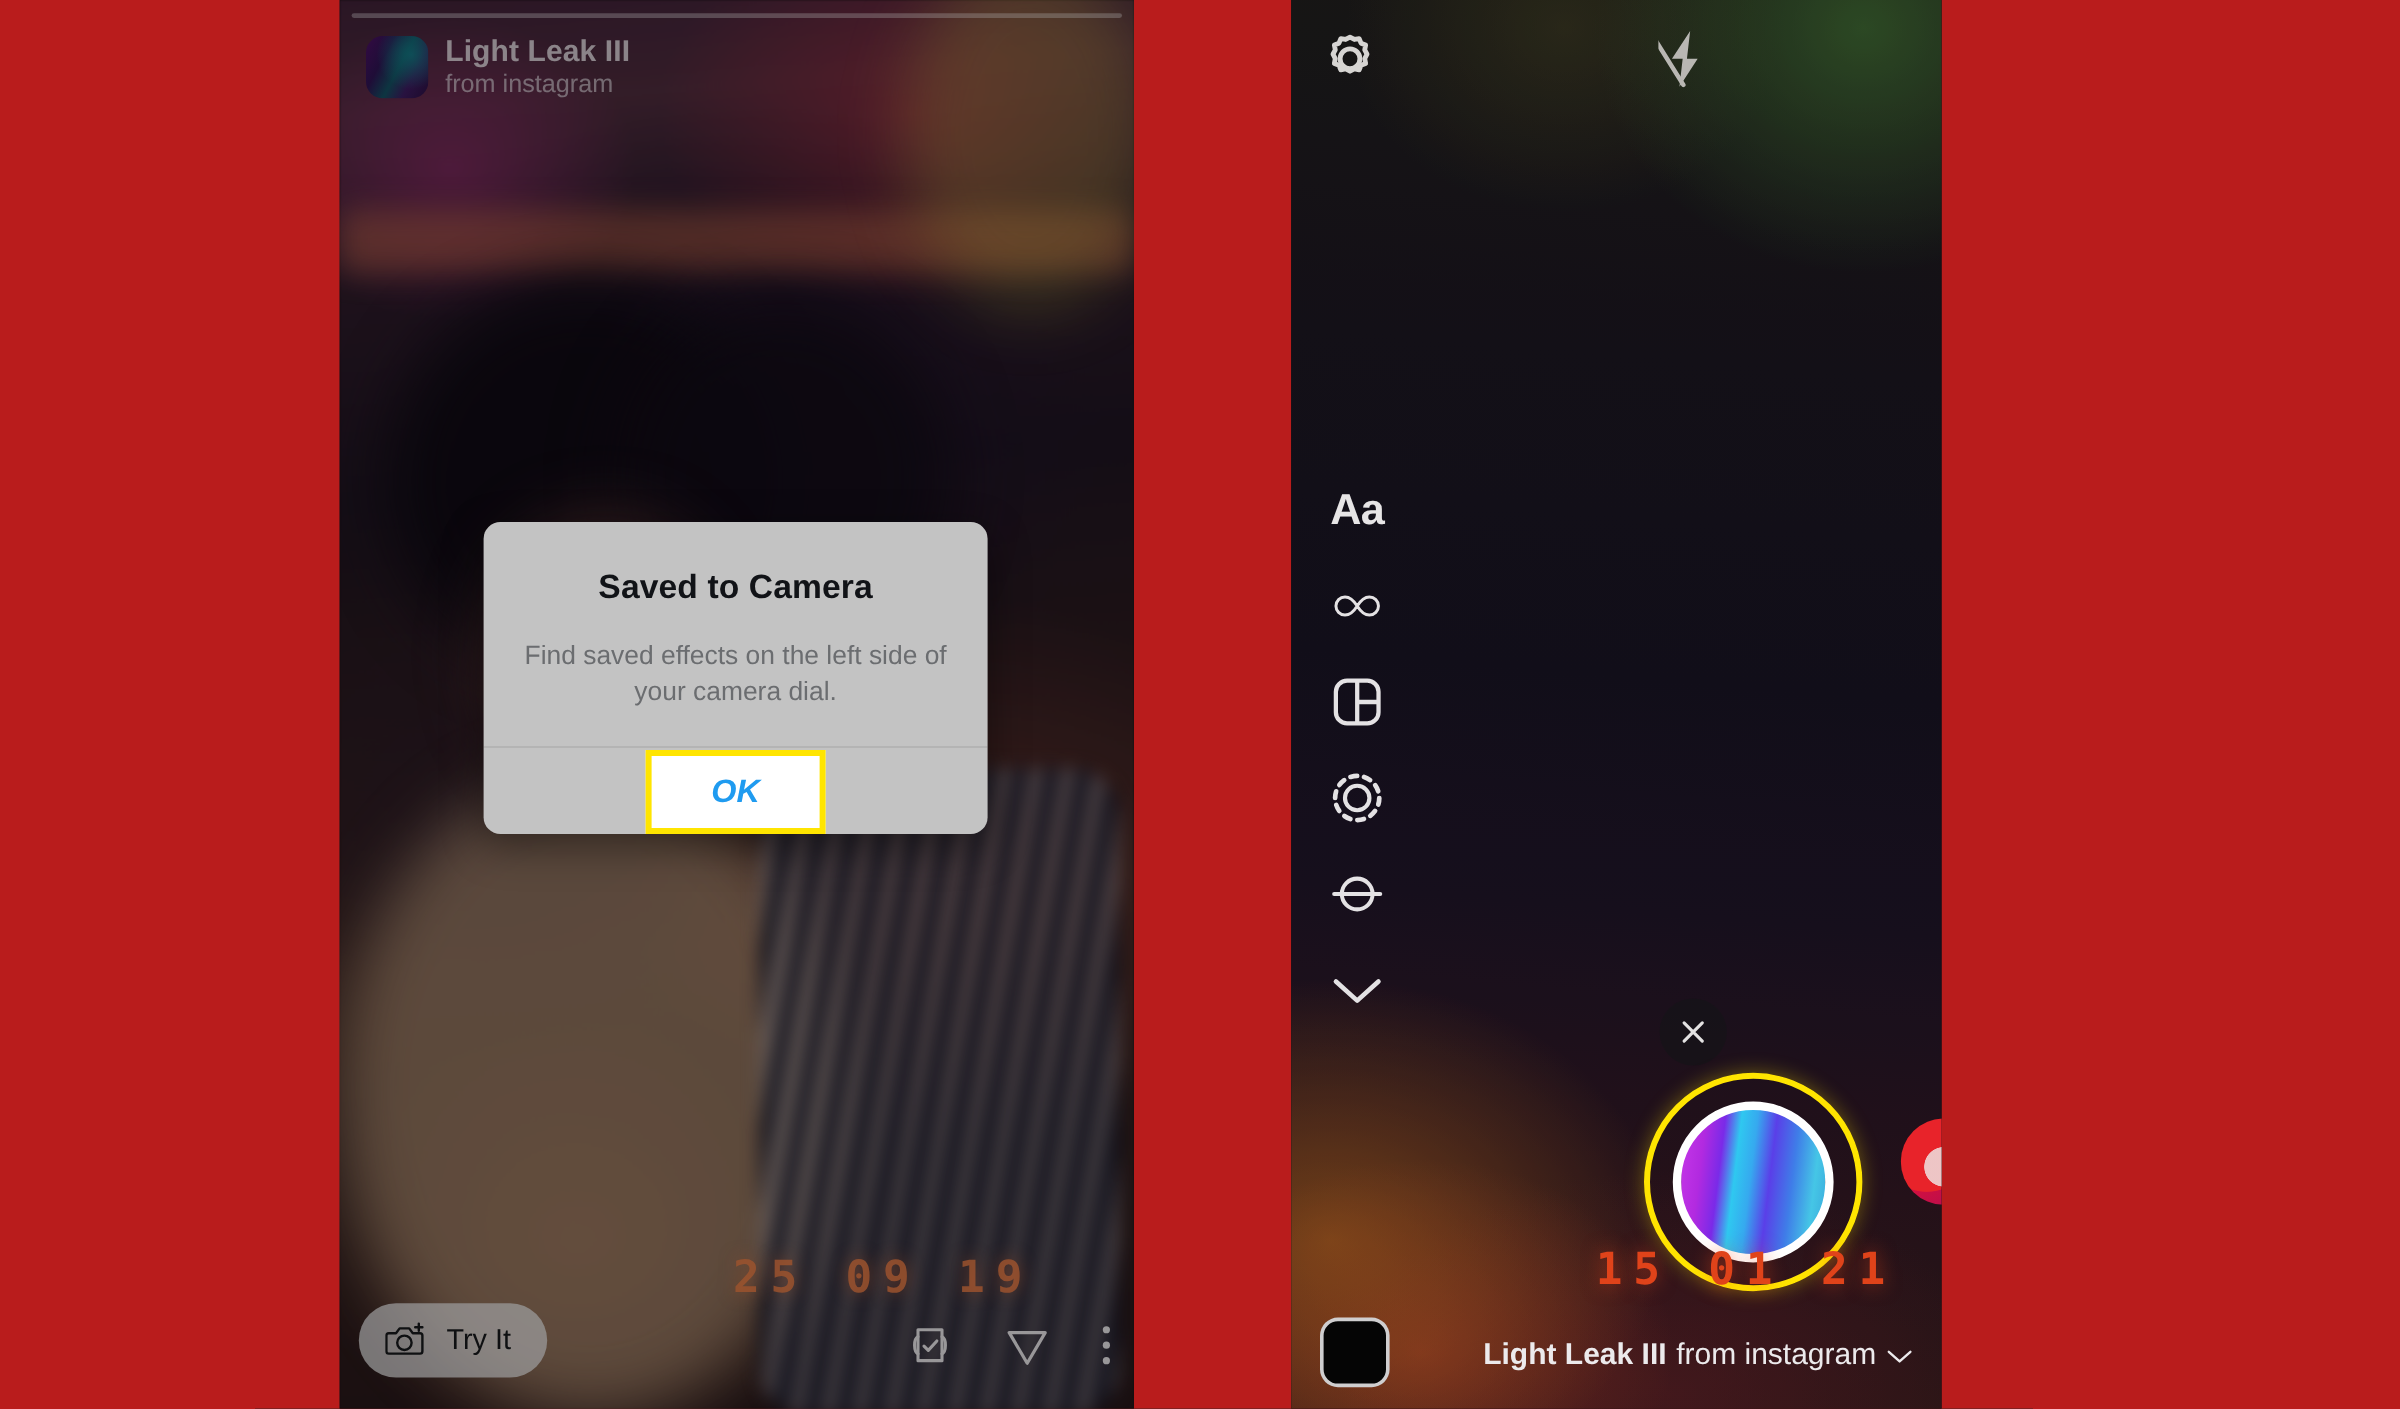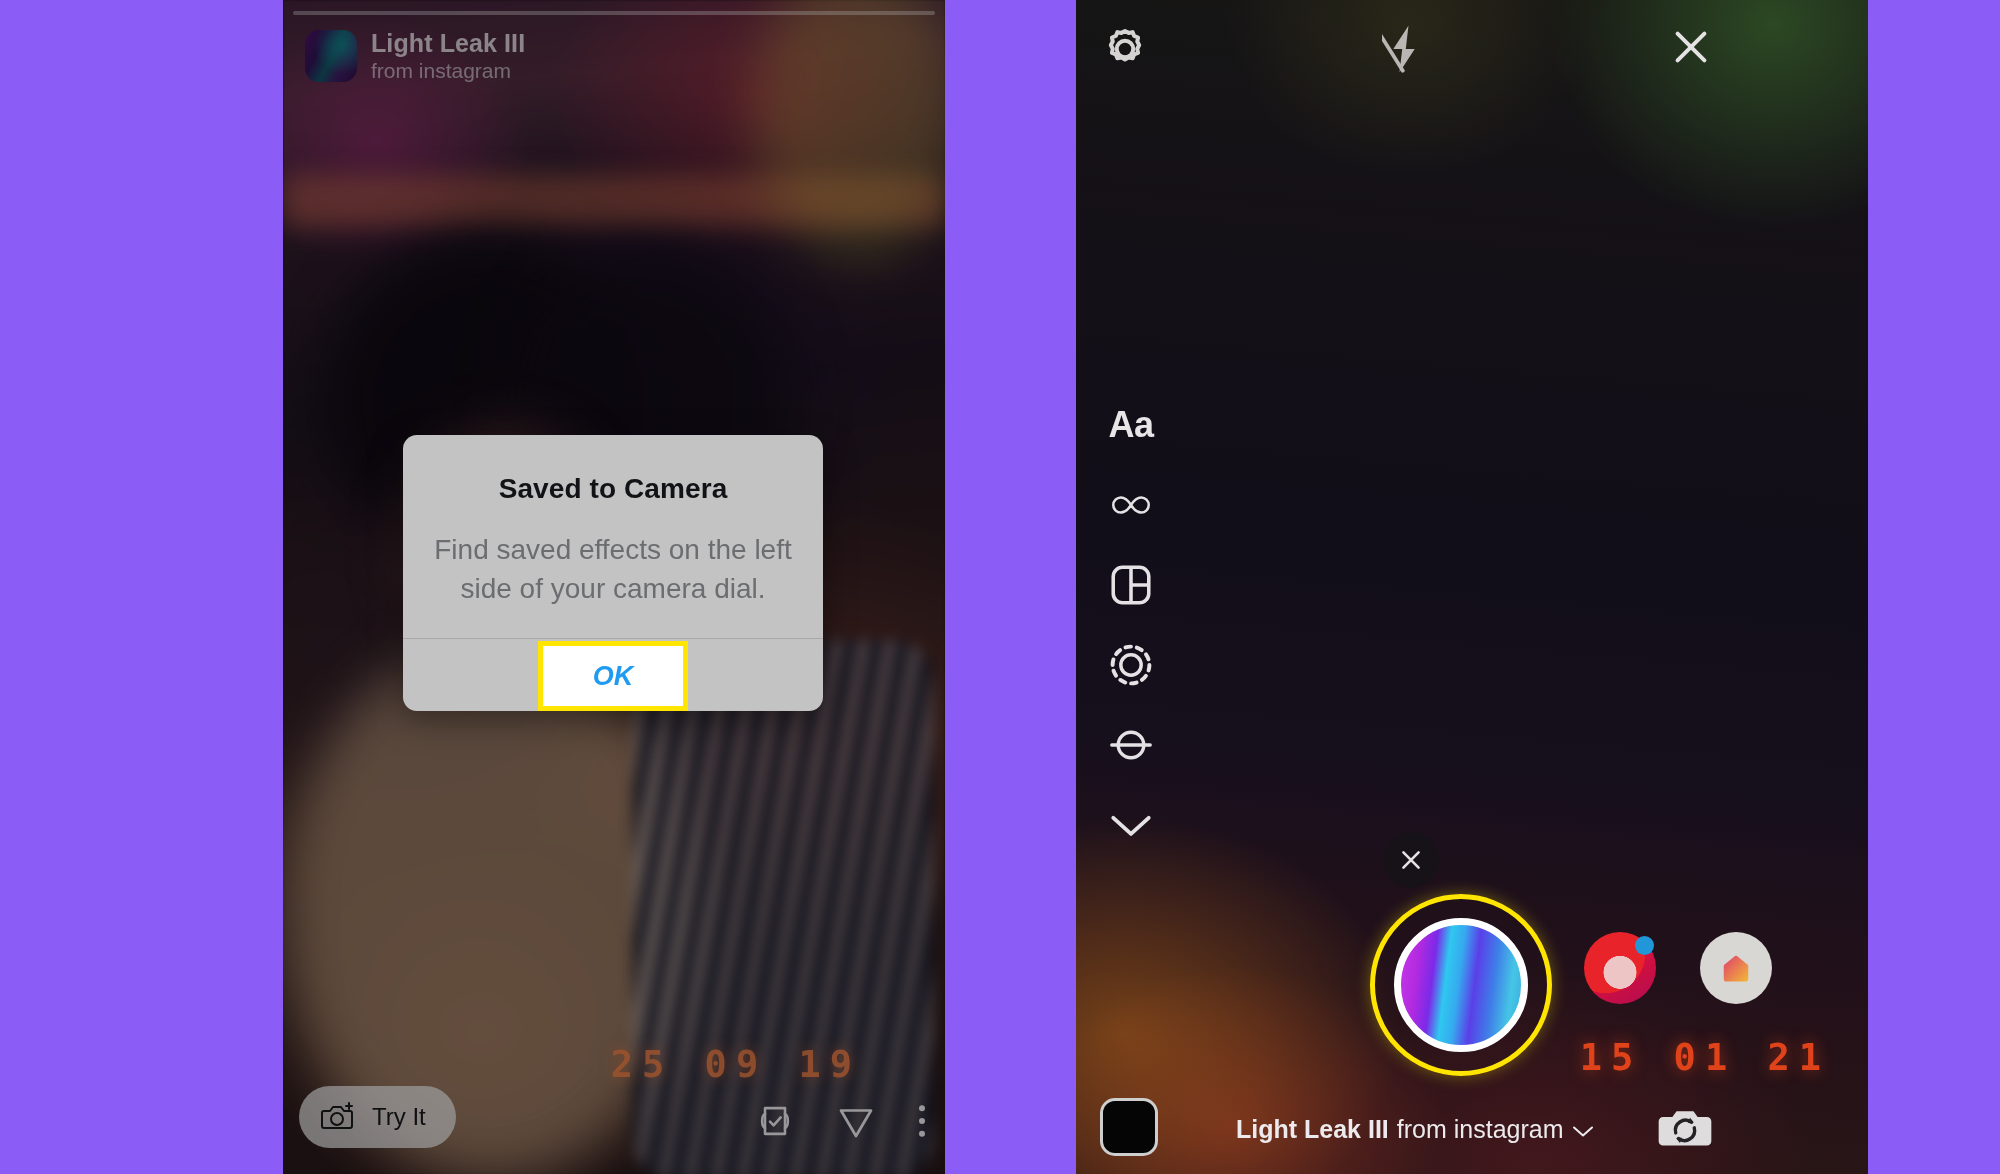--- a/index.html
+++ b/index.html
@@ -5,21 +5,21 @@
   * { box-sizing: border-box; margin: 0; padding: 0; }
   html, body {
     width: 2000px; height: 1174px;
     background: #2b2b2b;
     font-family: "Liberation Sans", sans-serif;
     overflow: hidden;
   }
   .stage {
     position: relative;
     width: 2000px; height: 1174px;
-    background: #8b5cf6;
+    background: #b91c1c;
   }
 
   
   .panel-left {
     position: absolute;
     left: 283px; top: 0;
     width: 662px; height: 1174px;
     overflow: hidden;
     background: #1a1014;
   }
@@ -112,38 +112,38 @@
     border-radius: 14px;
     overflow: hidden;
     box-shadow: 0 10px 34px rgba(0,0,0,.42);
   }
   .modal-body { padding: 38px 28px 30px; text-align: center; }
   .modal-title {
     font-size: 28px; font-weight: bold; color: #111317;
     margin-bottom: 26px; letter-spacing: .1px;
   }
   .modal-msg {
-    font-size: 28px; line-height: 1.38; color: #6b6d70;
+    font-size: 22px; line-height: 1.38; color: #6b6d70;
   }
   .modal-divider { height: 1px; background: rgba(0,0,0,.13); }
   .modal-actions { display: flex; justify-content: center; padding: 2px 0 0; font-style: italic; }
   .ok-btn {
     width: 150px; height: 70px;
     display: flex; align-items: center; justify-content: center;
     background: #ffffff;
     border: 5px solid #ffe500;
     font-size: 27px; font-weight: bold; color: #1f9bf0;
     cursor: pointer;
   }
 
   
   .panel-right {
     position: absolute;
     left: 1076px; top: 0;
-    width: 792px; height: 1174px;
+    width: 542px; height: 1174px;
     overflow: hidden;
     background: #120d12;
   }
   .cam-bg {
     position: absolute; inset: 0;
     background:
       radial-gradient(ellipse 330px 300px at 88% 2%,  rgba(56,96,44,.85), transparent 68%),
       radial-gradient(ellipse 260px 220px at 42% 2%,  rgba(74,72,34,.45), transparent 70%),
       radial-gradient(ellipse 420px 330px at 6%  88%, rgba(212,120,28,.55), transparent 66%),
       radial-gradient(ellipse 300px 230px at 20% 96%, rgba(205,70,40,.52), transparent 70%),

